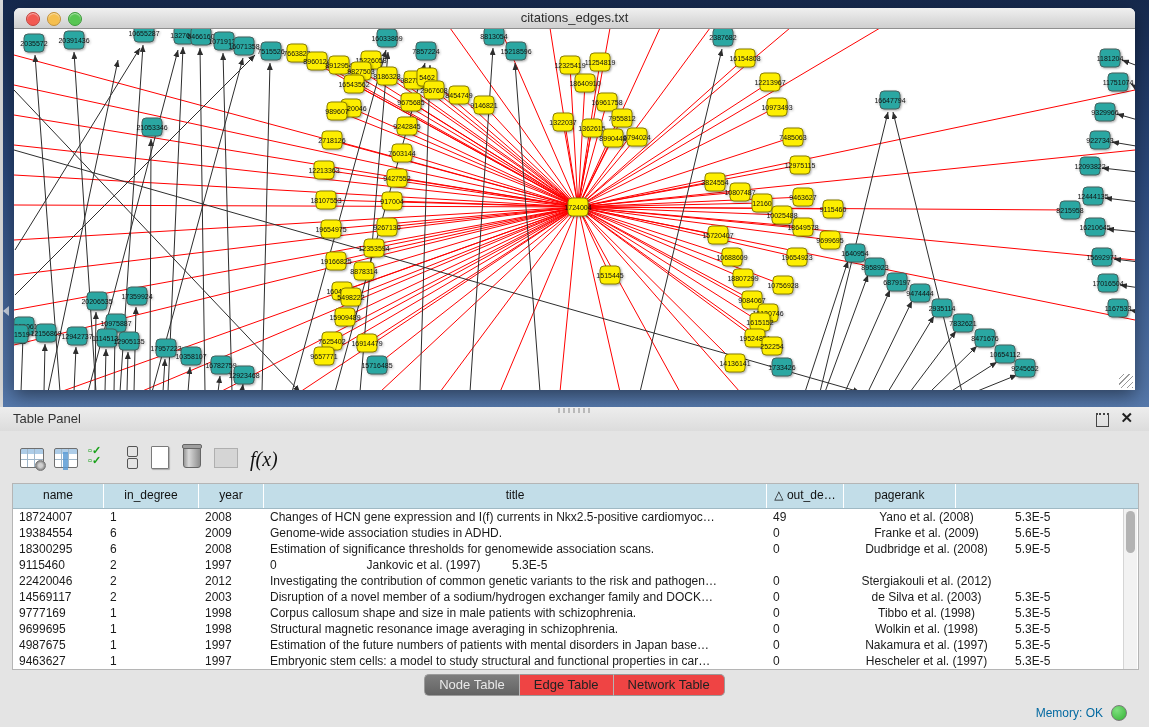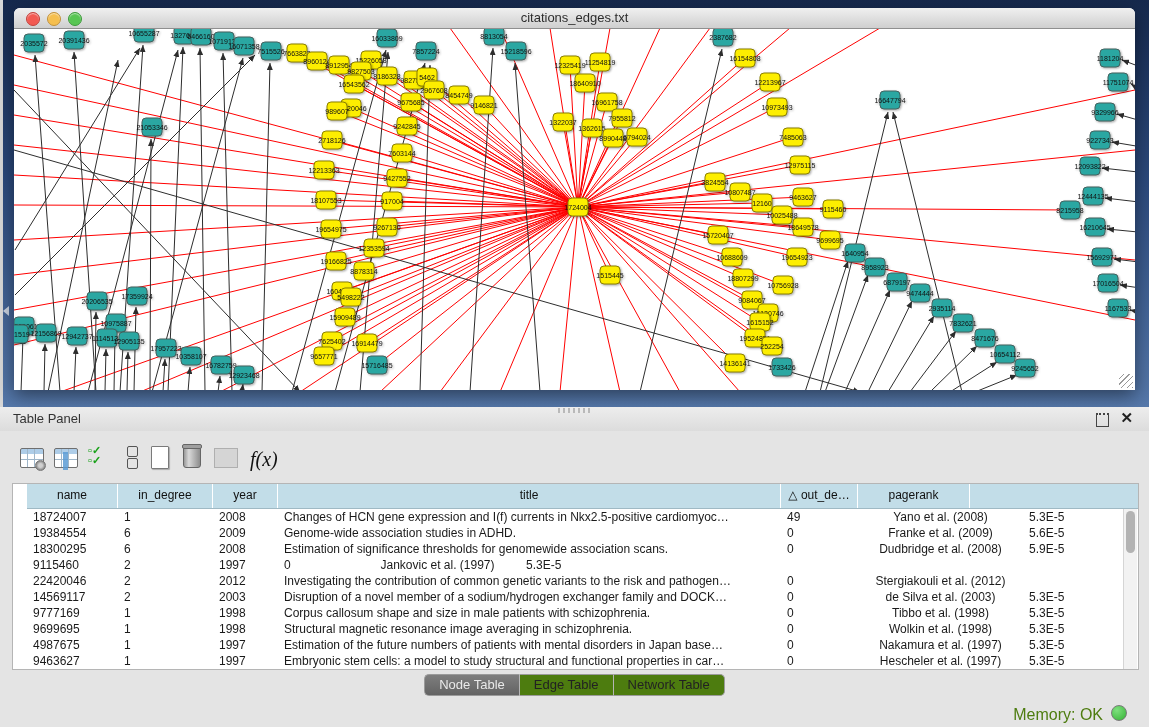--- a/index.html
+++ b/index.html
@@ -45,40 +45,40 @@
   .checks{font-size:11px;line-height:10px;color:#19a119;font-weight:bold;}
   .checks span{display:block;}
   .rows-ic div{width:9px;height:9px;border:1.5px solid #555;border-radius:2px;margin:1px auto;}
   .page-ic{width:16px;height:21px;margin:1px auto;background:#fff;border:1px solid #7a7a7a;border-radius:1px;box-shadow:1px 1px 1px rgba(0,0,0,.25);}
   .trash-ic{width:16px;height:19px;margin:2px auto 0;background:linear-gradient(90deg,#9a9a9a,#d9d9d9 30%,#8d8d8d);border:1px solid #666;border-radius:2px 2px 3px 3px;position:relative;}
   .trash-ic:before{content:"";position:absolute;left:-2px;top:-4px;width:18px;height:3px;background:#9f9f9f;border:1px solid #666;border-radius:2px;}
   .gray-table{width:22px;height:18px;margin-top:3px;border:1px solid #9a9a9a;background:#cfcfcf;opacity:.7;}
   .fx{font-family:"Liberation Serif",serif;font-style:italic;font-size:20px;color:#111;margin-top:3px;}
   
   .tablewrap{position:absolute;left:12px;top:483px;width:1127px;height:187px;background:#fff;
-    border:1px solid #b5b5b5;box-sizing:border-box;overflow:hidden;padding-left:14px;}
+    border:1px solid #b5b5b5;box-sizing:border-box;overflow:hidden;}
   .thead{display:flex;height:24px;background:#c2dde8;border-bottom:1px solid #9fb9c4;}
   .th{box-sizing:border-box;border-right:1px solid #fff;font-size:12px;color:#111;
     text-align:center;line-height:23px;overflow:hidden;white-space:nowrap;}
   .trow{display:flex;height:16px;}
   .td{box-sizing:border-box;font-size:12px;color:#1a1a1a;line-height:16px;white-space:nowrap;
     overflow:hidden;padding-left:6px;}
   .td.center{text-align:center;padding-left:0;}
   .vscroll{position:absolute;right:1px;top:25px;width:13px;height:160px;background:#f2f2f2;border-left:1px solid #d5d5d5;}
   .vthumb{position:absolute;left:2px;top:2px;width:9px;height:42px;border-radius:5px;background:#b3b3b3;}
   
   .tabbar{position:absolute;left:0;top:674px;width:1149px;height:22px;display:flex;justify-content:center;}
   .seg{height:20px;line-height:20px;font-size:13px;padding:0 14px;border-top:1px solid #9a9a9a;
-    border-bottom:1px solid #9a9a9a;background:#4d7c0f;color:#222;border-right:1px solid #b5b5b5;}
+    border-bottom:1px solid #9a9a9a;background:#ef4444;color:#222;border-right:1px solid #b5b5b5;}
   .seg.first{border-left:1px solid #9a9a9a;border-radius:5px 0 0 5px;}
   .seg.last{border-radius:0 5px 5px 0;border-right:1px solid #9a9a9a;}
   .seg.sel{background:linear-gradient(180deg,#7e7e7e,#636363);color:#e9e9e9;}
   
   .statusbar{position:absolute;left:0;top:700px;width:1149px;height:27px;background:#e4e4e4;}
-  .mem-label{position:absolute;right:46px;top:6px;font-size:16px;color:#4d7c0f;}
+  .mem-label{position:absolute;right:46px;top:6px;font-size:12px;color:#0369a1;}
   .mem-dot{position:absolute;right:22px;top:5px;width:14px;height:14px;border-radius:50%;
     background:radial-gradient(circle at 35% 30%,#7fe07f,#35b335);border:1px solid #7a7a7a;}
 </style>
 </head>
 <body>
 
 <div class="screen">
 
   <div class="desktop">
     <div class="desktop-left-sliver"></div>

